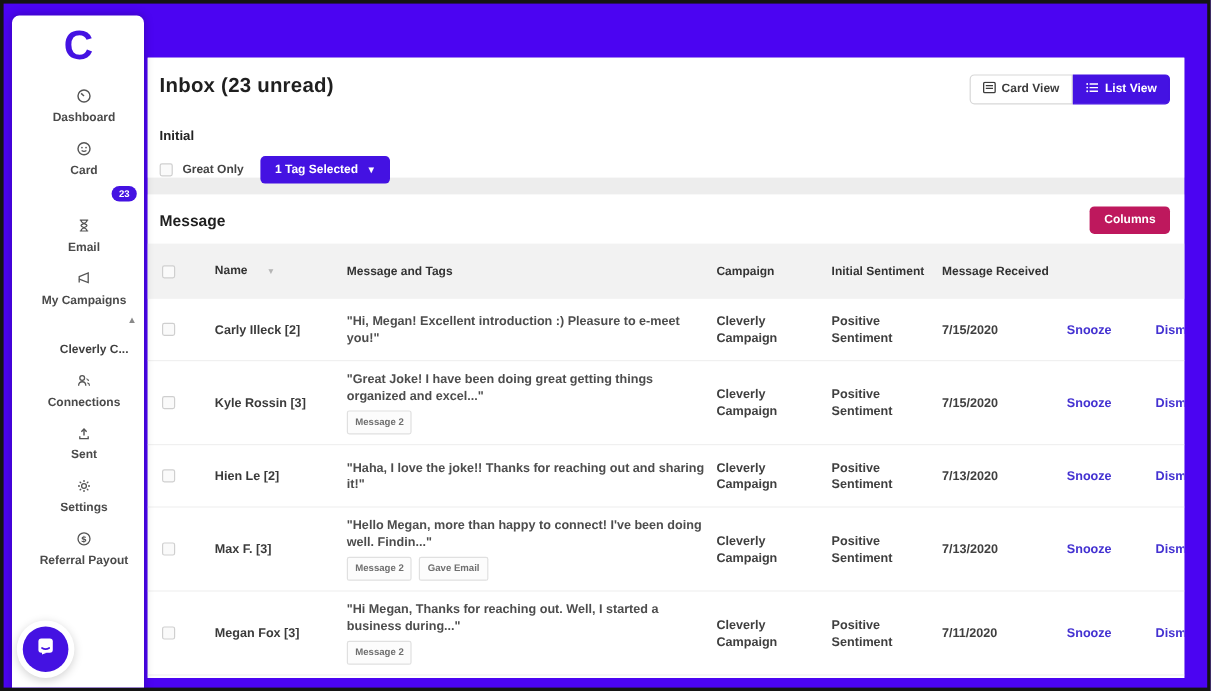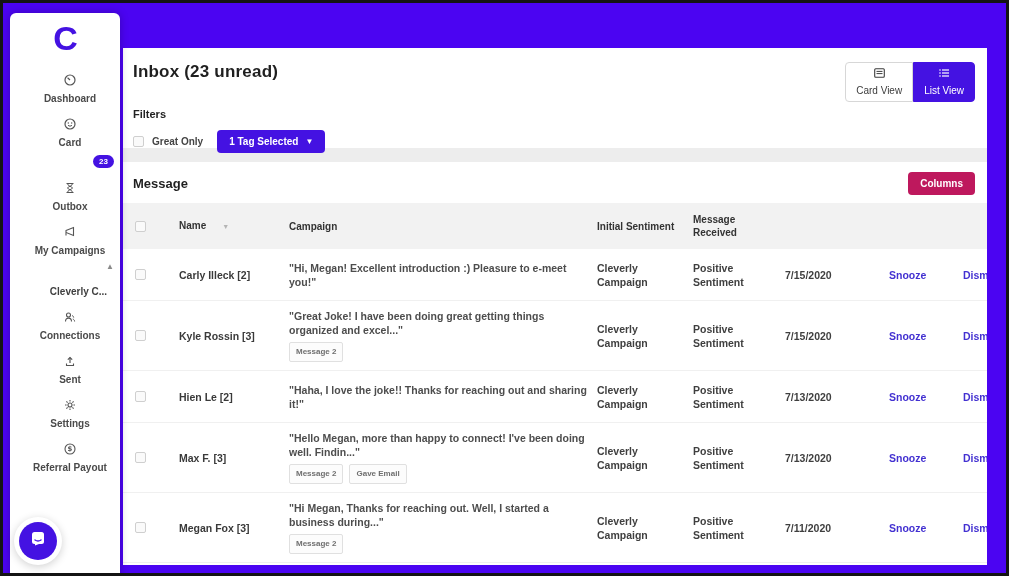--- a/index.html
+++ b/index.html
@@ -50,24 +50,23 @@
   .main {
     position:absolute; left:120px; top:45px; right:19px; bottom:8px;
     background:#ededed; overflow:hidden; z-index:2;
   }
   .card { background:#fff; }
   .header-card { position:absolute; left:0; top:0; right:0; height:100px; padding:14px 14px 0 10px; }
   .page-title { font-size:17px; font-weight:bold; color:#1f1f1f; letter-spacing:.2px; }
 
   .view-toggle { position:absolute; right:12px; top:14px; display:flex; }
   .btn-toggle {
-    display:flex; align-items:center; gap:5px; font-size:10px; font-weight:normal;
+    display:flex; align-items:center; gap:5px; font-size:10px; font-weight:bold;
     padding:5px 10px; cursor:pointer; border:1px solid #d7d7d7; background:#fff; color:#3c3c3c;
     border-radius:4px 0 0 4px;
-    flex-direction:column;
   }
   .btn-toggle.active {
     background:#4412e2; color:#fff; border:1px solid #4412e2; border-radius:0 4px 4px 0;
   }
 
   .filters-title { margin-top:26px; font-size:11px; font-weight:bold; color:#222; }
   .filters-row { display:flex; align-items:center; margin-top:10px; gap:8px; }
   .checkbox {
     width:11px; height:11px; border:1px solid #cfcfcf; border-radius:2px; background:#fafafa; cursor:pointer;
   }
@@ -140,21 +139,21 @@
         <span>Card</span>
         <span class="badge">23</span>
       </div>
 
       <div class="nav-item">
         <span class="nicon">
           <svg width="12" height="12" viewBox="0 0 12 12">
               <path d="M2.5 1.5 h7 M2.5 10.5 h7 M3.5 1.5 c0 3 5 3 5 4.5 c0 1.5 -5 1.5 -5 4.5 M8.5 1.5 c0 3 -5 3 -5 4.5 c0 1.5 5 1.5 5 4.5" fill="none" stroke="#555" stroke-width="1"></path>
             </svg>
         </span>
-        <span>Outbox</span>
+        <span>Email</span>
       </div>
 
       <div class="nav-item">
         <span class="nicon">
           <svg width="12" height="12" viewBox="0 0 12 12">
               <path d="M2 4.5 L9.5 1.5 V9.5 L2 6.5 Z" fill="none" stroke="#555" stroke-width="1.1"></path>
               <line x1="2" y1="6.8" x2="2" y2="9.5" stroke="#555" stroke-width="1.1"></line>
             </svg>
         </span>
         <span>My Campaigns</span>
@@ -258,40 +257,41 @@
                   <circle cx="1" cy="2" r="0.8"></circle>
                   <circle cx="1" cy="5" r="0.8"></circle>
                   <circle cx="1" cy="8" r="0.8"></circle>
                 </g>
               </svg>
           </span>
           <span>List View</span>
         </button>
       </div>
 
-      <div class="filters-title">Filters</div>
+      <div class="filters-title">Initial</div>
       <div class="filters-row">
         <span class="checkbox"></span>
         <span class="cb-label">Great Only</span>
         <button class="btn-tag">
           <span>1 Tag Selected</span>
           <span class="v">▼</span>
         </button>
       </div>
     </section>
 
     <section class="card table-card">
       <div class="table-title-row">
         <h2 class="table-title">Message</h2>
         <button class="btn-columns">Columns</button>
       </div>
 
       <div class="grid thead">
         <span class="checkbox"></span>
         <span class="th"><span>Name</span><span class="sort">▼</span></span>
+        <span class="th">Message and Tags</span>
         <span class="th">Campaign</span>
         <span class="th">Initial Sentiment</span>
         <span class="th">Message Received</span>
         <span class="th"></span>
         <span class="th"></span>
       </div>
 
       <div id="rows">
         <div class="grid row">
           <span class="checkbox"></span>

